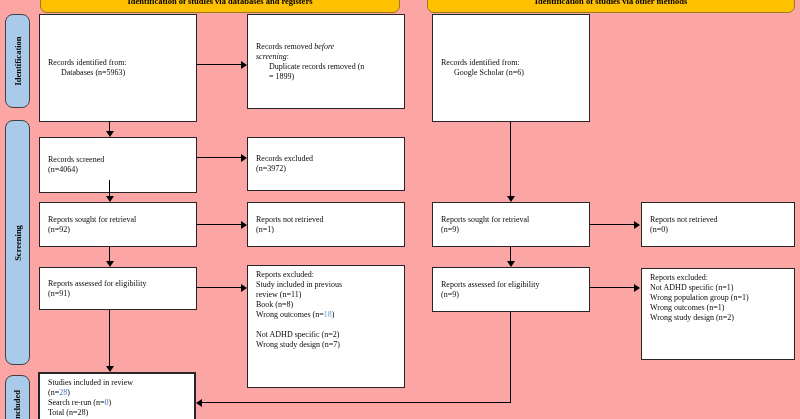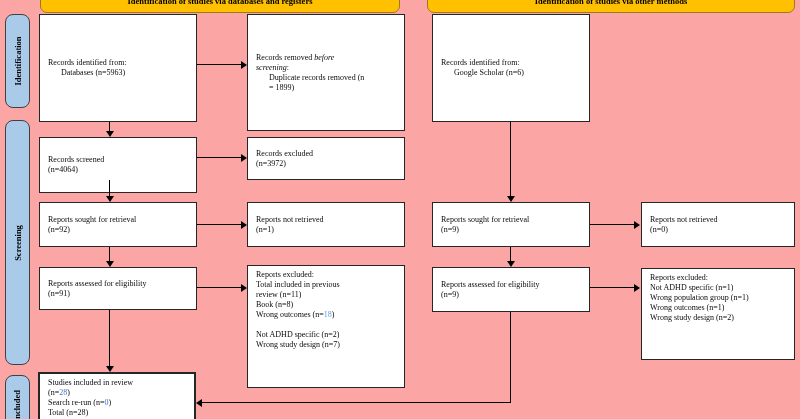--- a/index.html
+++ b/index.html
@@ -70,37 +70,37 @@
       <div class="line"><span>Reports assessed for eligibility</span></div>
       <div class="line"><span>(n=91)</span></div>
     </div>
   <div class="box top thick" style="left:38px;top:372px;width:158px;height:60px;">
       <div class="line"><span>Studies included in review</span></div>
       <div class="line"><span>(n=</span><span style="color: rgb(68, 114, 196);">28</span><span>)</span></div>
       <div class="line"><span>Search re-run (n=</span><span style="color: rgb(68, 114, 196);">0</span><span>)</span></div>
       <div class="line"><span>Total (n=28)</span></div>
     </div>
 
-  <div class="box center" style="left:247px;top:14px;width:158px;height:117px;">
+  <div class="box center" style="left:247px;top:14px;width:158px;height:95px;">
       <div class="line"><span>Records removed </span><span class="it">before</span></div>
       <div class="line"><span class="it">screening</span><span>:</span></div>
       <div class="line ind"><span>Duplicate records removed (n</span></div>
       <div class="line ind"><span>= 1899)</span></div>
     </div>
-  <div class="box center" style="left:247px;top:137px;width:158px;height:43px;">
+  <div class="box center" style="left:247px;top:137px;width:158px;height:54px;">
       <div class="line"><span>Records excluded</span></div>
       <div class="line"><span>(n=3972)</span></div>
     </div>
   <div class="box center" style="left:247px;top:202px;width:158px;height:45px;">
       <div class="line"><span>Reports not retrieved</span></div>
       <div class="line"><span>(n=1)</span></div>
     </div>
   <div class="box top" style="left:247px;top:265px;width:158px;height:123px;">
       <div class="line"><span>Reports excluded:</span></div>
-      <div class="line"><span>Total included in previous</span></div>
+      <div class="line"><span>Study included in previous</span></div>
       <div class="line"><span>review (n=11)</span></div>
       <div class="line"><span>Book (n=8)</span></div>
       <div class="line"><span>Wrong outcomes (n=</span><span style="color: rgb(91, 155, 213);">18</span><span>)</span></div>
       <div class="line">&nbsp;</div>
       <div class="line"><span>Not ADHD specific (n=2)</span></div>
       <div class="line"><span>Wrong study design (n=7)</span></div>
     </div>
 
   <div class="box center" style="left:432px;top:14px;width:158px;height:108px;">
       <div class="line"><span>Records identified from:</span></div>

